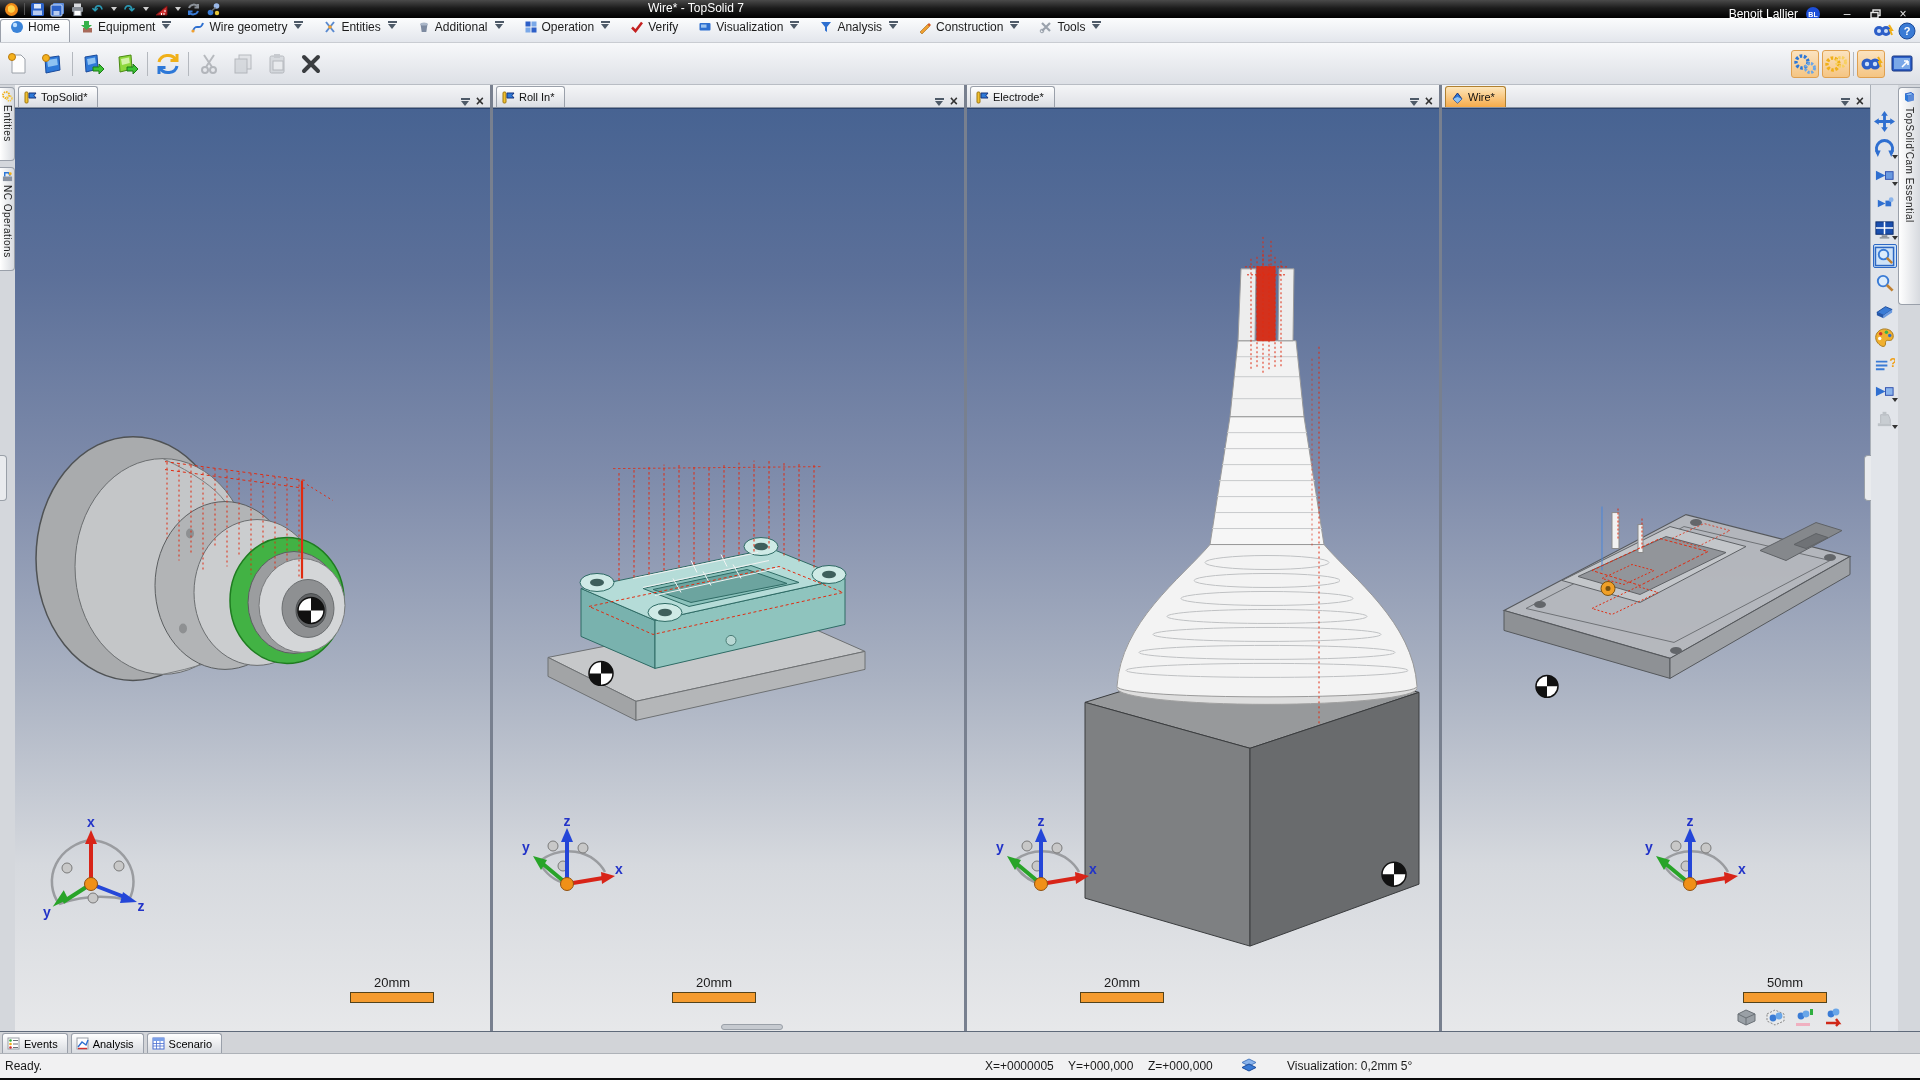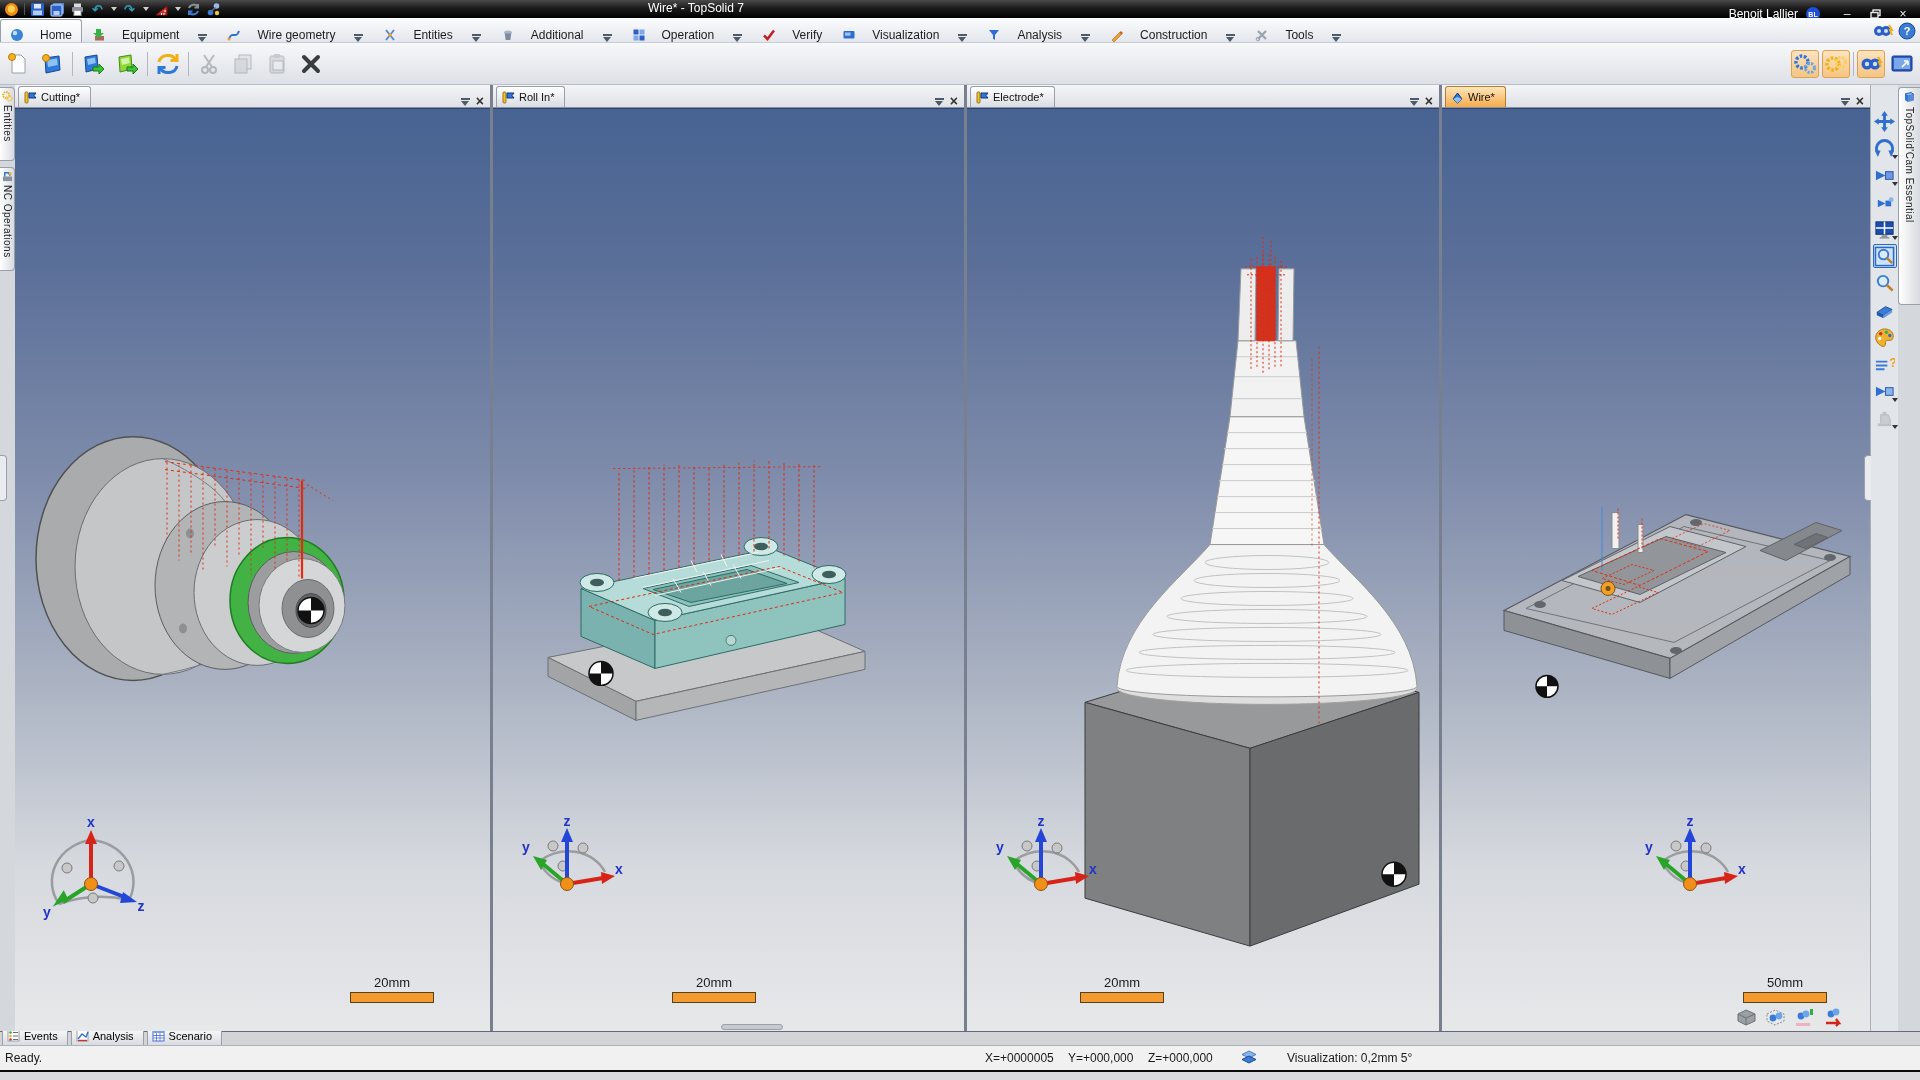--- a/index.html
+++ b/index.html
@@ -14,21 +14,21 @@
   .dd{width:0;height:0;border-left:3px solid transparent;border-right:3px solid transparent;border-top:4px solid #cfcfcf;margin-left:1px}
   .wintitle{position:absolute;left:648px;top:1px;font-size:12px;font-weight:normal;color:#fff}
   .tbright{position:absolute;right:4px;top:0;height:28px;display:flex;align-items:center;gap:8px}
   .userlink{color:#fff;font-size:12px;text-decoration:underline;cursor:pointer}
   .avatar{width:14px;height:14px;border-radius:50%;background:#1d4fd8;color:#fff;font-size:7px;font-weight:bold;display:flex;align-items:center;justify-content:center}
   .winbtns{display:flex;gap:2px;margin-left:6px}
   .winbtn{width:26px;height:14px;display:flex;align-items:center;justify-content:center;color:#e8e8e8;font-size:12px;line-height:10px;border-radius:2px;cursor:pointer}
 
   
   .ribbonrow{height:25px;flex:0 0 25px;background:linear-gradient(#fbfcfd,#e3e6ec);display:flex;align-items:flex-end;border-bottom:1px solid #c9ccd2;position:relative}
-  .rtab{height:23px;display:flex;align-items:flex-end;gap:16px;padding:0 9px;font-size:12px;color:#1c1c1c;border:1px solid transparent;border-bottom:none;border-radius:3px 3px 0 0;cursor:pointer;white-space:nowrap}
+  .rtab{height:23px;display:flex;align-items:flex-start;gap:4px;padding:0 9px;font-size:12px;color:#1c1c1c;border:1px solid transparent;border-bottom:none;border-radius:3px 3px 0 0;cursor:pointer;white-space:nowrap}
   .rtab.active{background:linear-gradient(#ffffff,#eef1f5);border-color:#9aa0aa}
   .ric{width:14px;height:14px;flex:0 0 14px}
   .chev{width:9px;height:9px;position:relative;margin-left:3px}
   .chev::before{content:"";position:absolute;top:1px;left:0;right:0;height:2px;background:#4e5a68}
   .chev::after{content:"";position:absolute;top:4px;left:0;border-left:4.5px solid transparent;border-right:4.5px solid transparent;border-top:5px solid #4e5a68}
   .ribbon-right{position:absolute;right:4px;bottom:2px;display:flex;gap:4px;align-items:center}
 
   
   .toolbarrow{height:42px;flex:0 0 42px;background:linear-gradient(#f7f8fa,#dde0e6);display:flex;align-items:center;gap:6px;padding:0 4px;border-bottom:1px solid #b9bdc4;position:relative}
   .ticon{width:28px;height:28px;display:flex;align-items:center;justify-content:center;border-radius:3px;cursor:pointer}
@@ -70,21 +70,21 @@
   .rsi{width:24px;height:24px;position:relative;display:flex;align-items:center;justify-content:center;border-radius:2px;cursor:pointer}
   .rsi svg{width:21px;height:21px}
   .rsi.sel{background:#cfe3f7;border:1px solid #2d68c4}
   .rsi .sdd{position:absolute;right:-1px;bottom:1px;width:0;height:0;border-left:3px solid transparent;border-right:3px solid transparent;border-top:4px solid #333}
   .righttabstrip{width:22px;flex:0 0 22px;background:#d4d7dc;padding-top:2px}
   .vtabv.right{border:1px solid #9aa0aa;border-right:none;border-radius:4px 0 0 4px;height:218px}
   .vtabv.right svg{width:13px;height:13px}
 
   
   .bottombar{flex:0 0 49px;display:flex;flex-direction:column}
-  .btabs{height:14px;background:#d2d4d8;border-top:1px solid #5f6a7a;display:flex;align-items:flex-end;gap:3px;padding:0 2px}
+  .btabs{height:22px;background:#d2d4d8;border-top:1px solid #5f6a7a;display:flex;align-items:flex-end;gap:3px;padding:0 2px}
   .btab{height:20px;display:flex;align-items:center;gap:4px;padding:0 9px 0 4px;font-size:11px;background:linear-gradient(#ffffff,#d8dbe0);border:1px solid #9aa0aa;border-bottom:none;border-radius:3px 3px 0 0;cursor:pointer}
   .btab svg{width:13px;height:13px}
   .statusbar{height:27px;background:#f1f1f2;border-top:1px solid #aeb2b8;position:relative;font-size:12px;color:#1a1a1a}
   .statusbar .msg{position:absolute;left:5px;top:5px}
   .coord{position:absolute;top:5px}
   .cx{left:985px}.cy{left:1068px}.cz{left:1148px}
   .layersicon{position:absolute;left:1240px;top:4px;width:18px;height:16px}
   .vis{position:absolute;left:1287px;top:5px}
   .statusbar::after{content:"";position:absolute;left:0;right:0;bottom:0;height:2px;background:#0a0a0a}
 </style>
@@ -403,21 +403,21 @@
 
     <div class="viewports">
 
       <section class="viewport v1">
         <div class="vtabbar">
           <div class="doctab">
             <svg width="13" height="13" viewBox="0 0 13 13">
                 <rect x="1" y="1" width="3" height="11" rx="1" fill="#f0c030" stroke="#a07810"></rect>
                 <path d="M5 2 h7 l-2 2.5 2 2.5 h-7 Z" fill="#2d78d8" stroke="#16347e"></path>
               </svg>
-            <span>Cutting*</span>
+            <span>TopSolid*</span>
           </div>
           <div class="vtab-ctrl">
             <span class="chev"></span>
             <span class="vclose">×</span>
           </div>
         </div>
         <div class="view">
           <svg class="scene" viewBox="0 0 475 923" preserveAspectRatio="none">
             <g>
               <ellipse cx="118" cy="450" rx="97" ry="122" fill="#a9abad" stroke="#4f5254" stroke-width="1.5"></ellipse>

